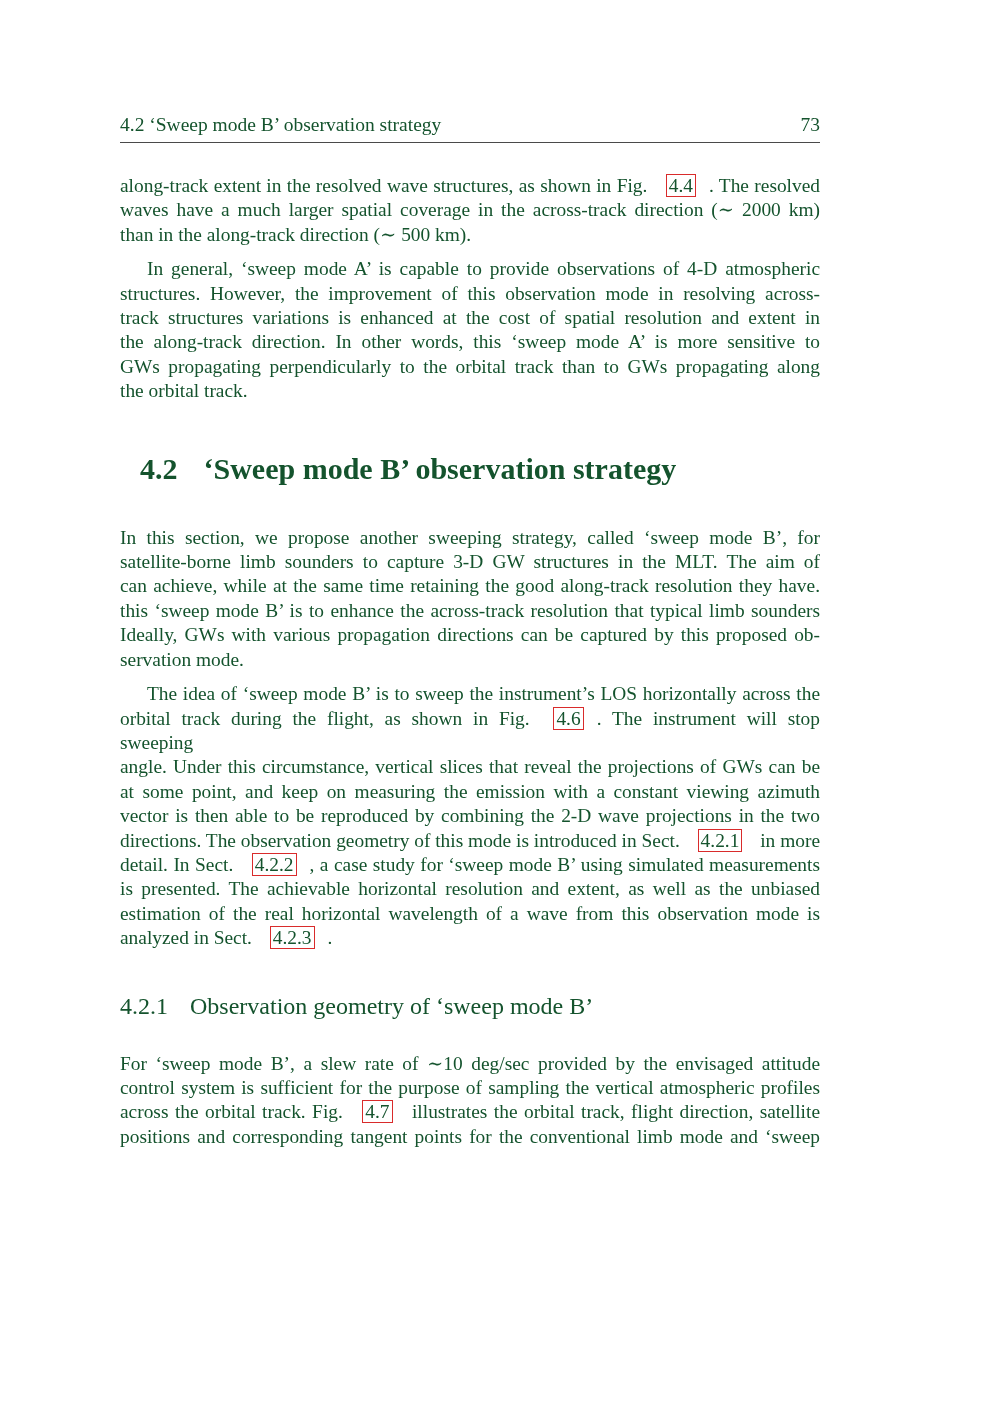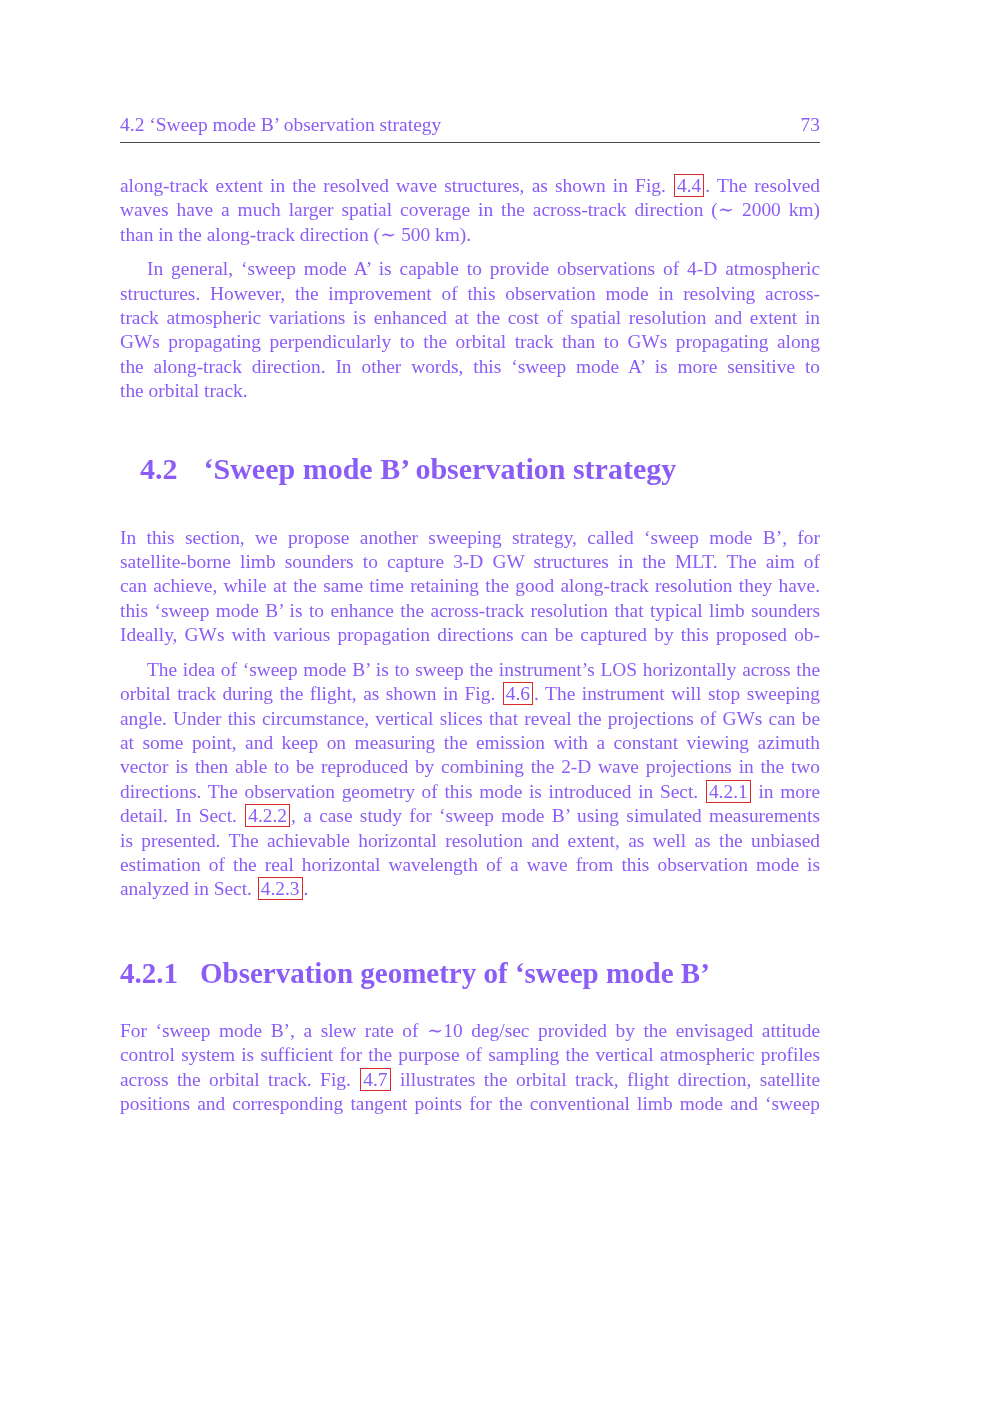--- a/index.html
+++ b/index.html
@@ -7,21 +7,21 @@
     margin: 0;
     padding: 0;
     background: #ffffff;
   }
   .page {
     position: relative;
     width: 1000px;
     height: 1414px;
     margin: 0 auto;
     background: #ffffff;
-    color: #8b5cf6;
+    color: #14532d;
     font-family: "Liberation Serif", "DejaVu Serif", serif;
     overflow: hidden;
   }
   .content {
     margin-left: 120px;
     width: 700px;
   }
   
   .runhead {
     display: flex;
@@ -50,64 +50,65 @@
   
   .sec-heading {
     margin-top: 46px;
     margin-bottom: 38px;
     font-size: 30px;
     line-height: 38px;
     font-weight: bold;
   }
   .sec-heading .hnum { margin-right: 26px; margin-left: 20px; }
   .subsec-heading {
-    margin-top: 56px;
+    margin-top: 40px;
     margin-bottom: 26px;
-    font-size: 29px;
+    font-size: 24px;
     line-height: 30px;
-    font-weight: bold;
+    font-weight: normal;
   }
   .subsec-heading .hnum { margin-right: 22px; }
   
   .refbox {
     border: 1.5px solid #d92b2b;
     padding: 0 2px;
-    margin: 0 1px;
+    margin: 0 13px;
   }
 </style>
 </head>
 <body>
 
 <div class="page">
   <div class="content">
     <div class="runhead">
       <span>4.2 ‘Sweep mode B’ observation strategy</span>
       <span>73</span>
     </div>
 
   <div class="para">
         <div class="line">along-track extent in the resolved wave structures, as shown in Fig. <span class="refbox">4.4</span>. The resolved</div>
         <div class="line">waves have a much larger spatial coverage in the across-track direction (∼ 2000 km)</div>
         <div class="line lastline">than in the along-track direction (∼ 500 km).</div>
       </div>
       <div class="para indent">
         <div class="line">In general, ‘sweep mode A’ is capable to provide observations of 4-D atmospheric</div>
         <div class="line">structures. However, the improvement of this observation mode in resolving across-</div>
-        <div class="line">track atmospheric variations is enhanced at the cost of spatial resolution and extent in</div>
+        <div class="line">track structures variations is enhanced at the cost of spatial resolution and extent in</div>
+        <div class="line">the along-track direction. In other words, this ‘sweep mode A’ is more sensitive to</div>
         <div class="line">GWs propagating perpendicularly to the orbital track than to GWs propagating along</div>
-        <div class="line">the along-track direction. In other words, this ‘sweep mode A’ is more sensitive to</div>
         <div class="line lastline">the orbital track.</div>
       </div>
       <div class="sec-heading"><span class="hnum">4.2</span><span class="htitle">‘Sweep mode B’ observation strategy</span></div>
       <div class="para">
         <div class="line">In this section, we propose another sweeping strategy, called ‘sweep mode B’, for</div>
         <div class="line">satellite-borne limb sounders to capture 3-D GW structures in the MLT. The aim of</div>
         <div class="line">can achieve, while at the same time retaining the good along-track resolution they have.</div>
         <div class="line">this ‘sweep mode B’ is to enhance the across-track resolution that typical limb sounders</div>
         <div class="line">Ideally, GWs with various propagation directions can be captured by this proposed ob-</div>
+        <div class="line lastline">servation mode.</div>
       </div>
       <div class="para indent">
         <div class="line">The idea of ‘sweep mode B’ is to sweep the instrument’s LOS horizontally across the</div>
         <div class="line">orbital track during the flight, as shown in Fig. <span class="refbox">4.6</span>. The instrument will stop sweeping</div>
         <div class="line">angle. Under this circumstance, vertical slices that reveal the projections of GWs can be</div>
         <div class="line">at some point, and keep on measuring the emission with a constant viewing azimuth</div>
         <div class="line">vector is then able to be reproduced by combining the 2-D wave projections in the two</div>
         <div class="line">directions. The observation geometry of this mode is introduced in Sect. <span class="refbox">4.2.1</span> in more</div>
         <div class="line">detail. In Sect. <span class="refbox">4.2.2</span>, a case study for ‘sweep mode B’ using simulated measurements</div>
         <div class="line">is presented. The achievable horizontal resolution and extent, as well as the unbiased</div>

